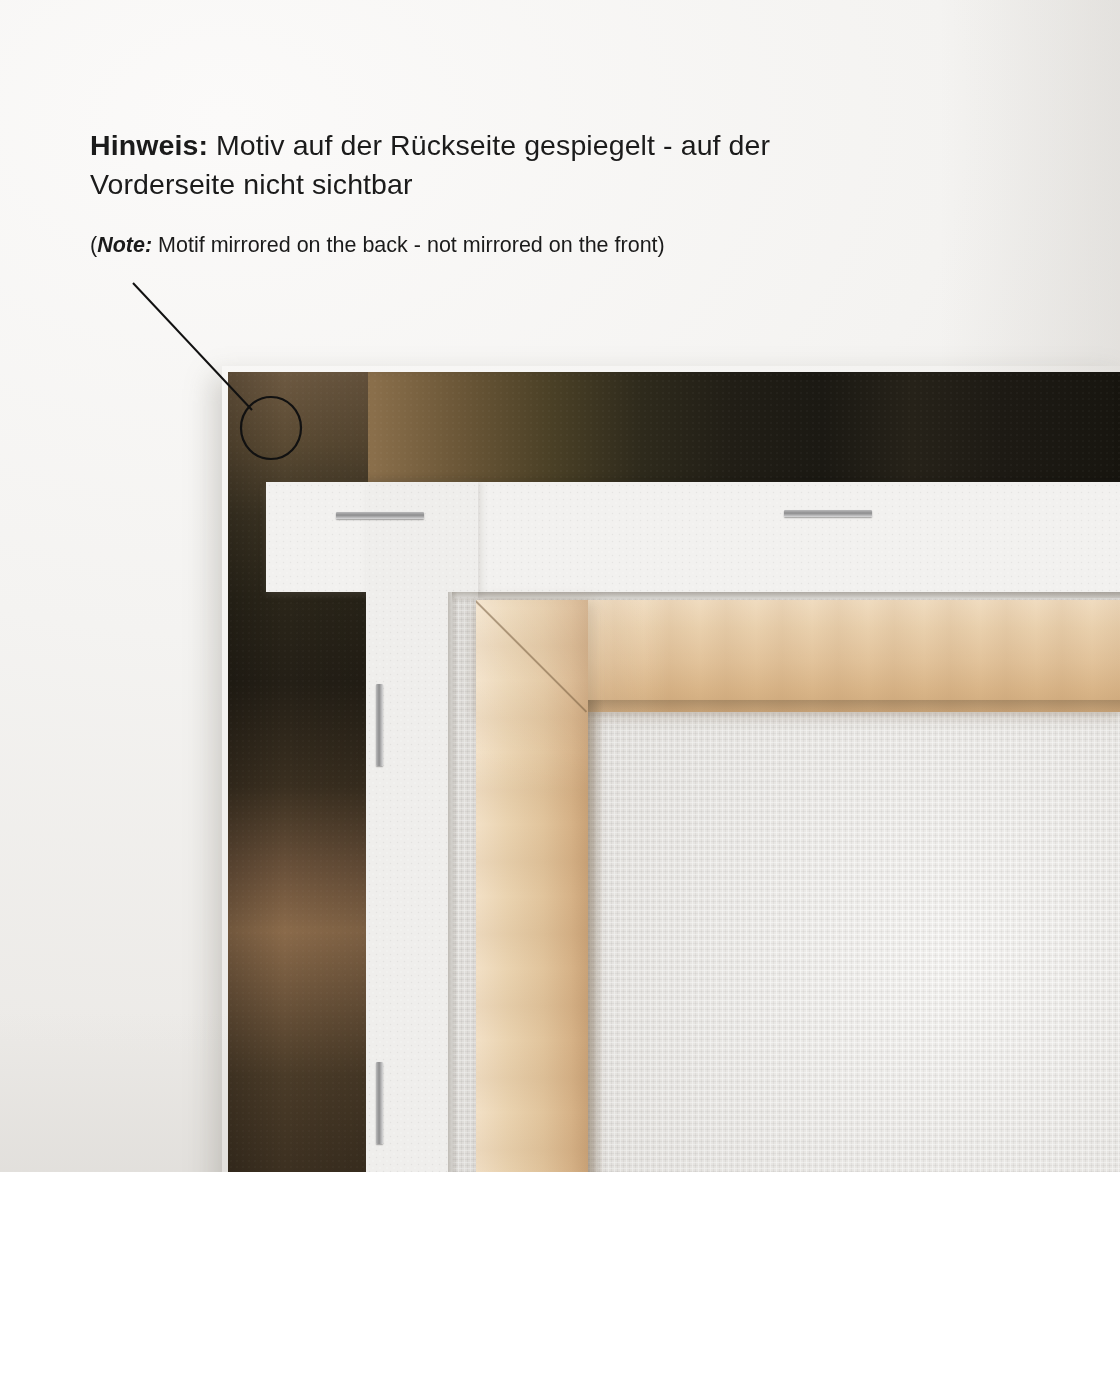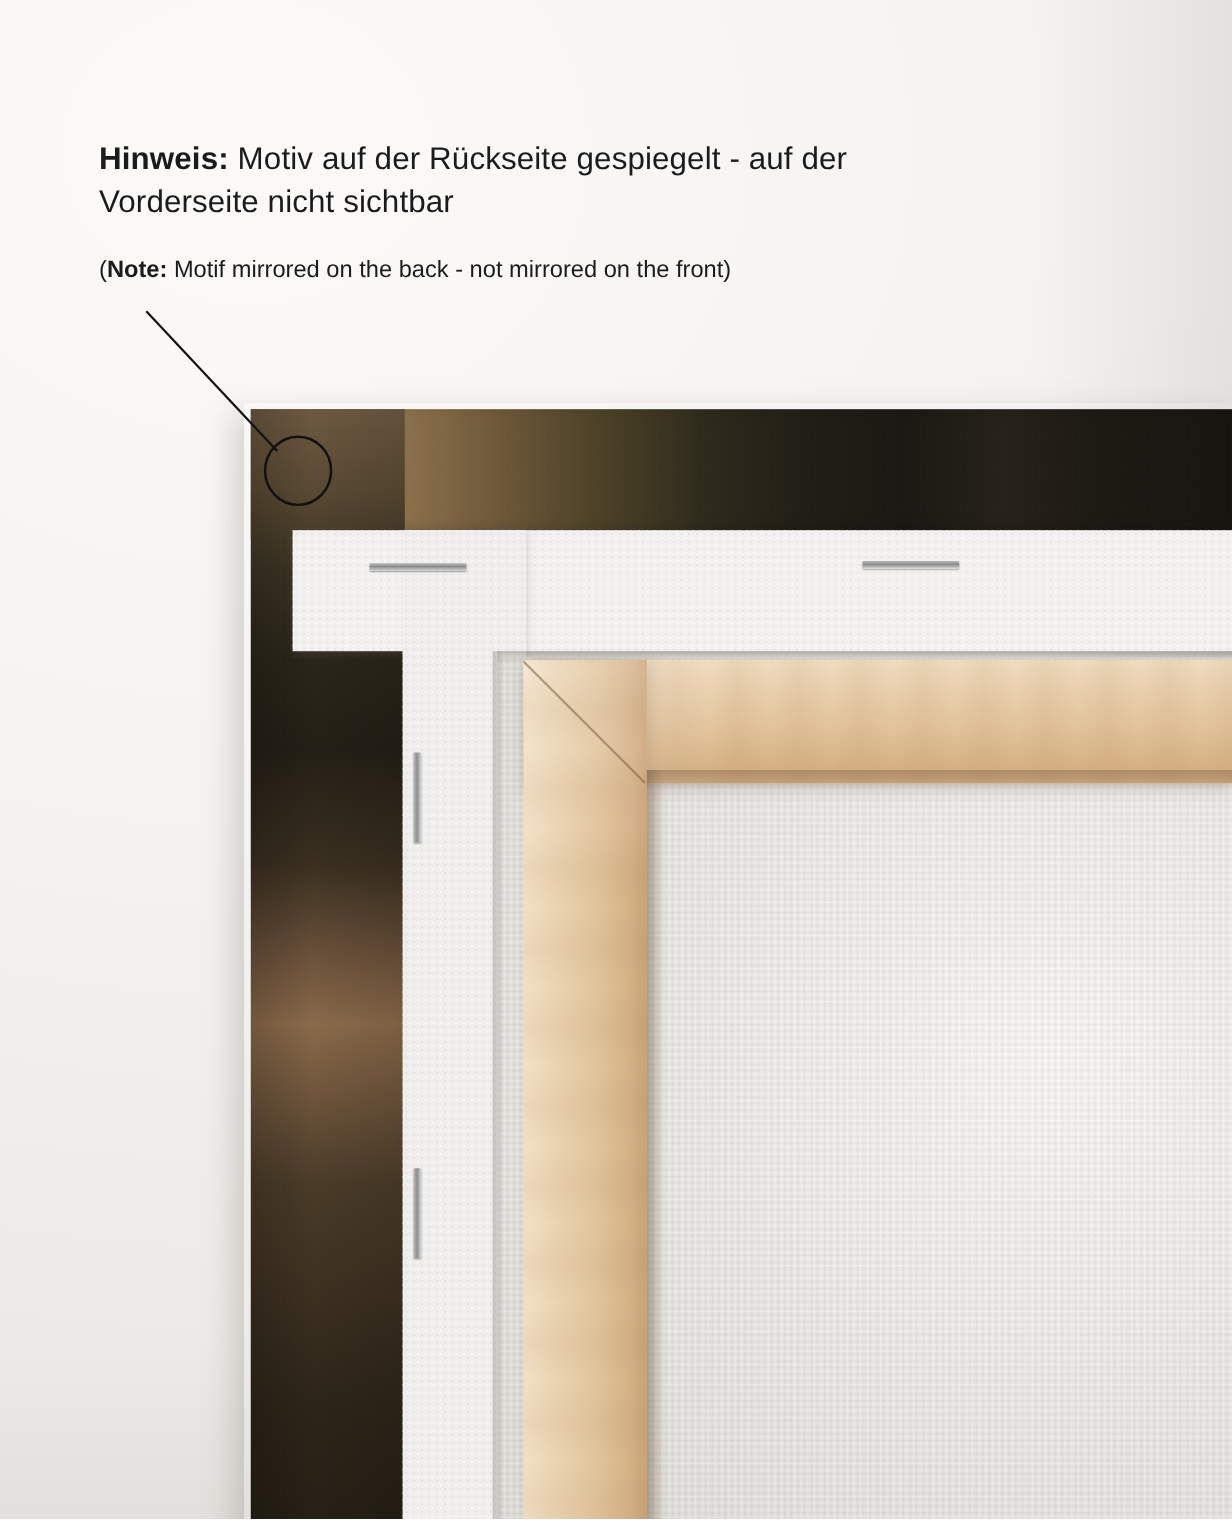--- a/index.html
+++ b/index.html
@@ -6,21 +6,21 @@
     margin: 0;
     padding: 0;
     background: #ffffff;
   }
   body {
     font-family: "Liberation Sans", sans-serif;
   }
   #stage {
     position: relative;
     width: 1120px;
-    height: 1381px;
+    height: 1172px;
     background: #f7f6f4;
     overflow: hidden;
   }
 
   
   .wall {
     position: absolute;
     inset: 0;
     background:
       radial-gradient(120% 80% at 20% 10%, #fbfaf9 0%, #f4f3f1 55%, #eceae7 100%);
@@ -51,21 +51,21 @@
     color: #1b1b1b;
     letter-spacing: 0.1px;
   }
   .caption-de b { font-weight: 700; }
   .caption-en {
     margin-top: 26px;
     font-size: 21.5px;
     line-height: 1.35;
     color: #1b1b1b;
   }
-  .caption-en b { font-weight: 700; }
+  .caption-en b { font-weight: 700; font-style: italic; }
 
   
   .annotation-svg {
     position: absolute;
     left: 0; top: 0;
     width: 1120px; height: 1400px;
     pointer-events: none;
   }
 
   

